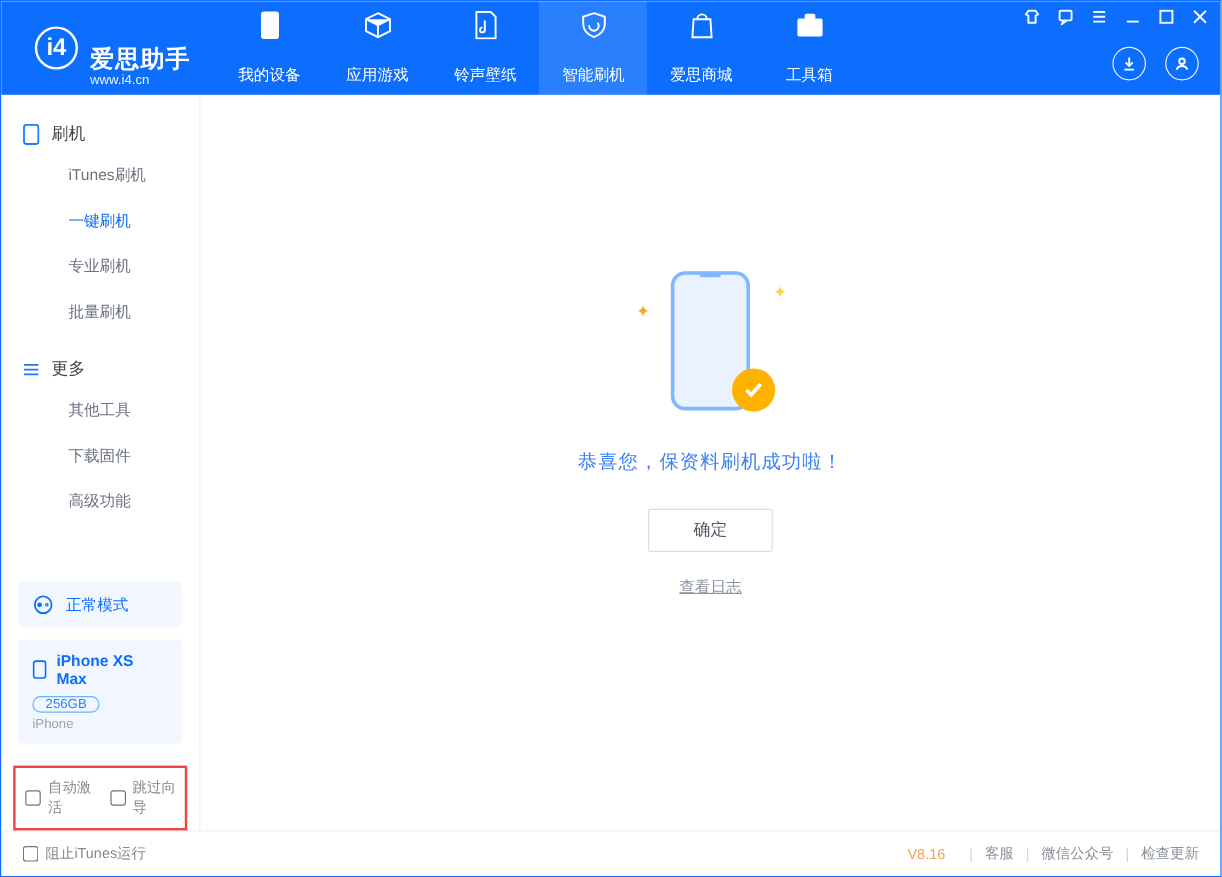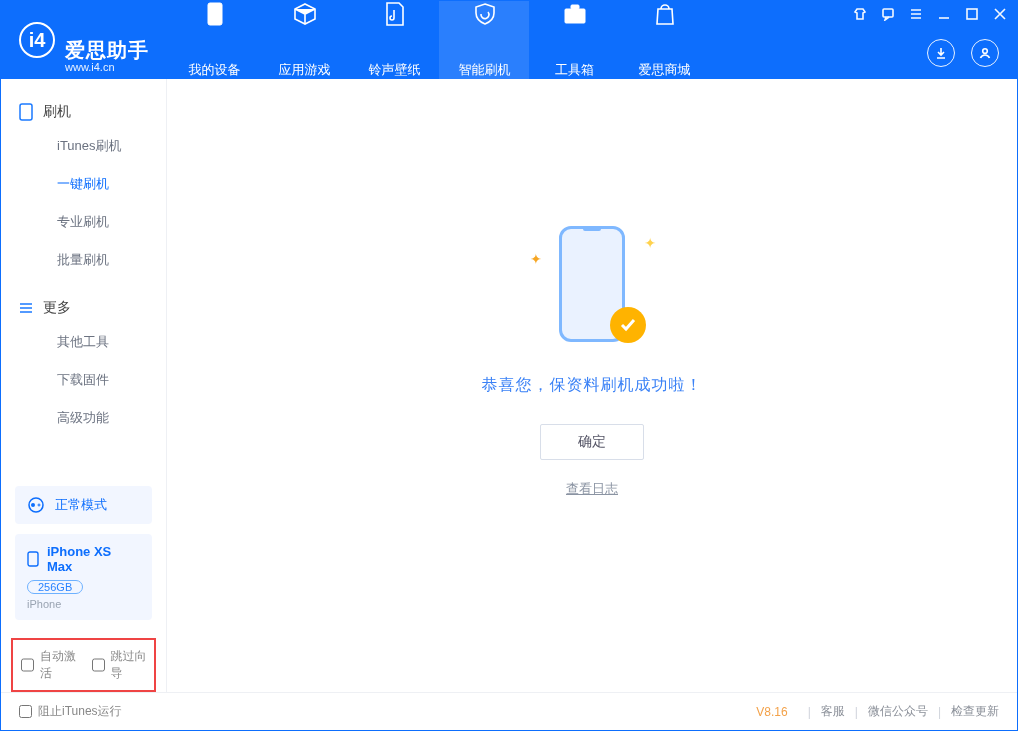--- a/index.html
+++ b/index.html
@@ -1,26 +1,26 @@
 <!DOCTYPE html>
 <html><head>
 <meta charset="utf-8">
 <style>
 * { margin: 0; padding: 0; box-sizing: border-box; font-family: "Microsoft YaHei", "PingFang SC", sans-serif; }
 body { background: #fff; width: 1018px; height: 731px; overflow: hidden; border: 1px solid #0d6efd; }
 
 
 .topbar { height: 78px; background: linear-gradient(90deg,#0d6efd 0%,#0d6efd 100%); display: flex; align-items: stretch; color: #fff; position: relative; }
-.logo-block { display: flex; align-items: center; padding: 0 20px 0 18px; gap: 10px; }
+.logo-block { display: flex; align-items: center; padding: 0 20px 0 28px; gap: 10px; }
 .logo-block .logo-circle { width: 36px; height: 36px; border: 2px solid #fff; border-radius: 50%; display:flex; align-items:center; justify-content:center; font-weight:bold; font-size:20px; }
 .logo-text { line-height: 1.1; }
 .logo-text .t1 { font-size: 20px; font-weight: 600; letter-spacing:1px;margin-top:32px;}
 .logo-text .t2 { font-size: 11px; opacity:.9; }
 .nav { display:flex; }
-.nav-item { width:90px; display:flex; flex-direction:column; align-items:center; justify-content:space-between; gap:20px; font-size:13px; cursor:pointer; border-left:1px solid rgba(255,255,255,0);}
+.nav-item { width:90px; display:flex; flex-direction:column; align-items:center; justify-content:center; gap:20px; font-size:13px; cursor:pointer; border-left:1px solid rgba(255,255,255,0);}
 .nav-item.active { background: rgba(255,255,255,0.12); }
 .nav-item .ico { width:26px; height:26px; display:flex; align-items:center; justify-content:center; }
 .nav-item .ico svg { fill:#fff; stroke:#fff; }
 .syswin { position:absolute; right:8px; top:4px; display:flex; gap:10px; align-items:center; }
 .syswin span { width:18px; height:18px; display:flex; align-items:center; justify-content:center; cursor:pointer; opacity:.95; }
 .syswin span svg{stroke:#fff; fill:none; stroke-width:1.6;}
 .right-circles { position:absolute; right:18px; bottom:12px; display:flex; gap:16px;}
 .right-circles .circ{ width:28px;height:28px;border:1.6px solid rgba(255,255,255,.9);border-radius:50%;display:flex;align-items:center;justify-content:center;cursor:pointer;}
 .right-circles svg{stroke:#fff;fill:none;stroke-width:1.6;}
 
@@ -106,35 +106,35 @@
       <span class="ico">
           <svg width="24" height="24" viewBox="0 0 24 24">
             <path d="M12 2l9 3v6c0 6-4 9-9 11C7 20 3 17 3 11V5z" fill="none" stroke-width="1.6"></path>
             <path d="M8 12a4 4 0 107-2" fill="none" stroke-width="1.6"></path>
           </svg>
         </span>
       <span>智能刷机</span>
     </div>
     <div class="nav-item">
       <span class="ico">
+          <svg width="22" height="24" viewBox="0 0 22 24">
+            <path d="M4 7h14l1 15H3z" fill="none" stroke-width="1.6"></path>
+            <path d="M7 7a4 4 0 018 0" fill="none" stroke-width="1.6"></path>
+          </svg>
+        </span>
+      <span>爱思商城</span>
+    </div>
+    <div class="nav-item">
+      <span class="ico">
           <svg width="24" height="22" viewBox="0 0 24 22">
             <rect x="2" y="6" width="20" height="14" rx="1" fill="#fff"></rect>
             <rect x="8" y="2" width="8" height="4" rx="1" fill="#fff"></rect>
           </svg>
         </span>
       <span>工具箱</span>
-    </div>
-    <div class="nav-item">
-      <span class="ico">
-          <svg width="22" height="24" viewBox="0 0 22 24">
-            <path d="M4 7h14l1 15H3z" fill="none" stroke-width="1.6"></path>
-            <path d="M7 7a4 4 0 018 0" fill="none" stroke-width="1.6"></path>
-          </svg>
-        </span>
-      <span>爱思商城</span>
     </div>
   </div>
 
   <div class="right-circles">
     <div class="circ">
         <svg width="14" height="14" viewBox="0 0 14 14">
           <path d="M7 2v7M4 6l3 3 3-3M3 12h8"></path>
         </svg>
       </div>
     <div class="circ">

